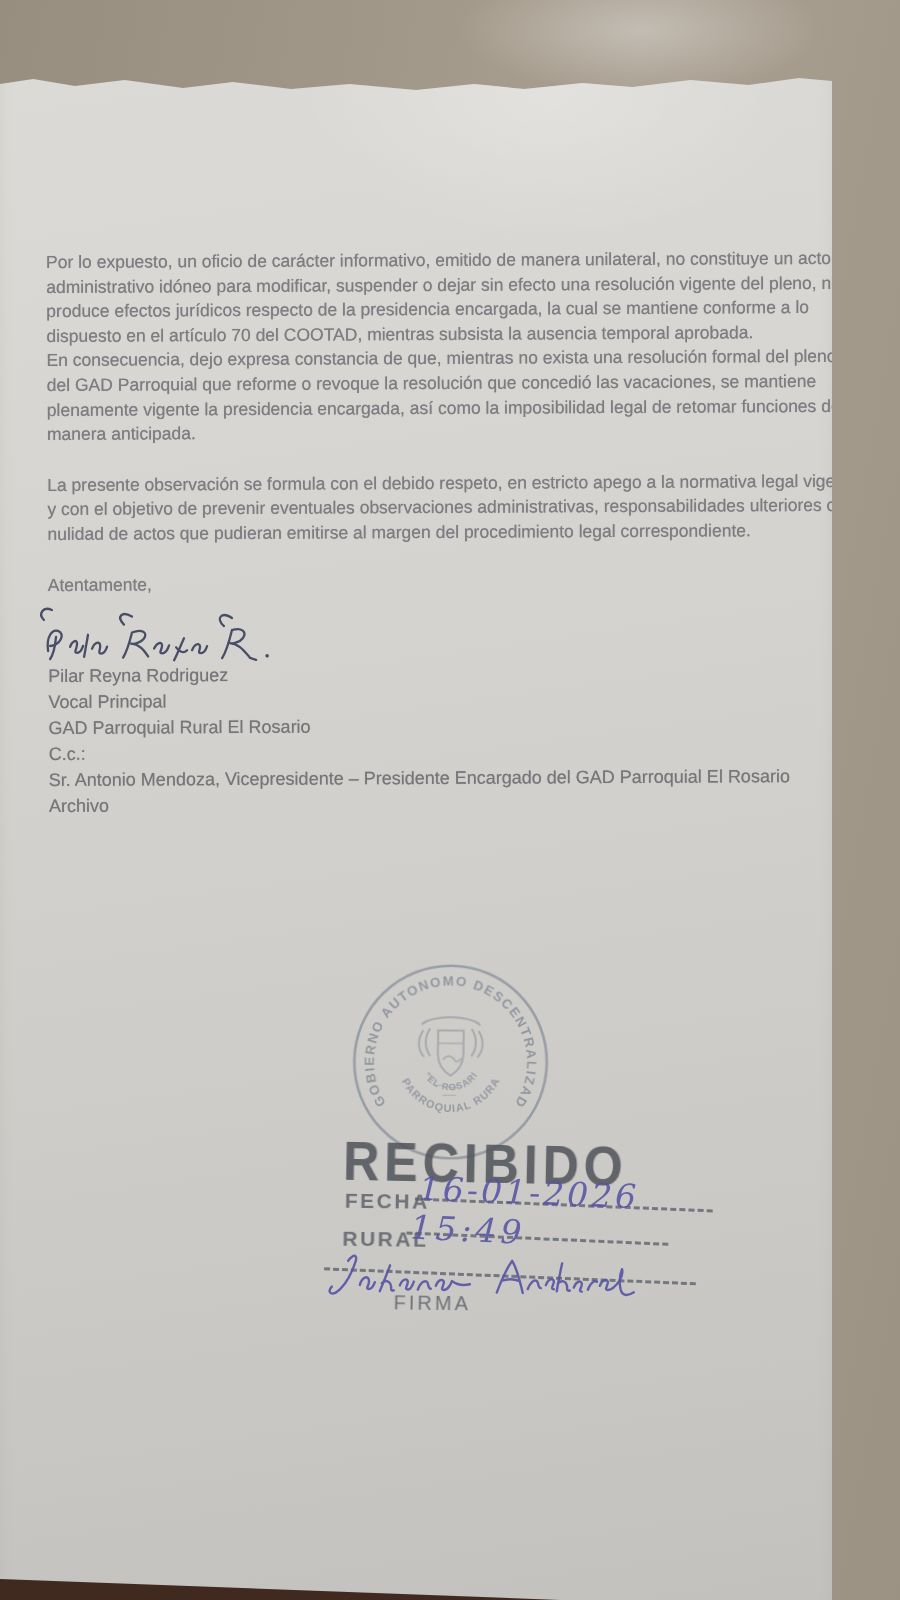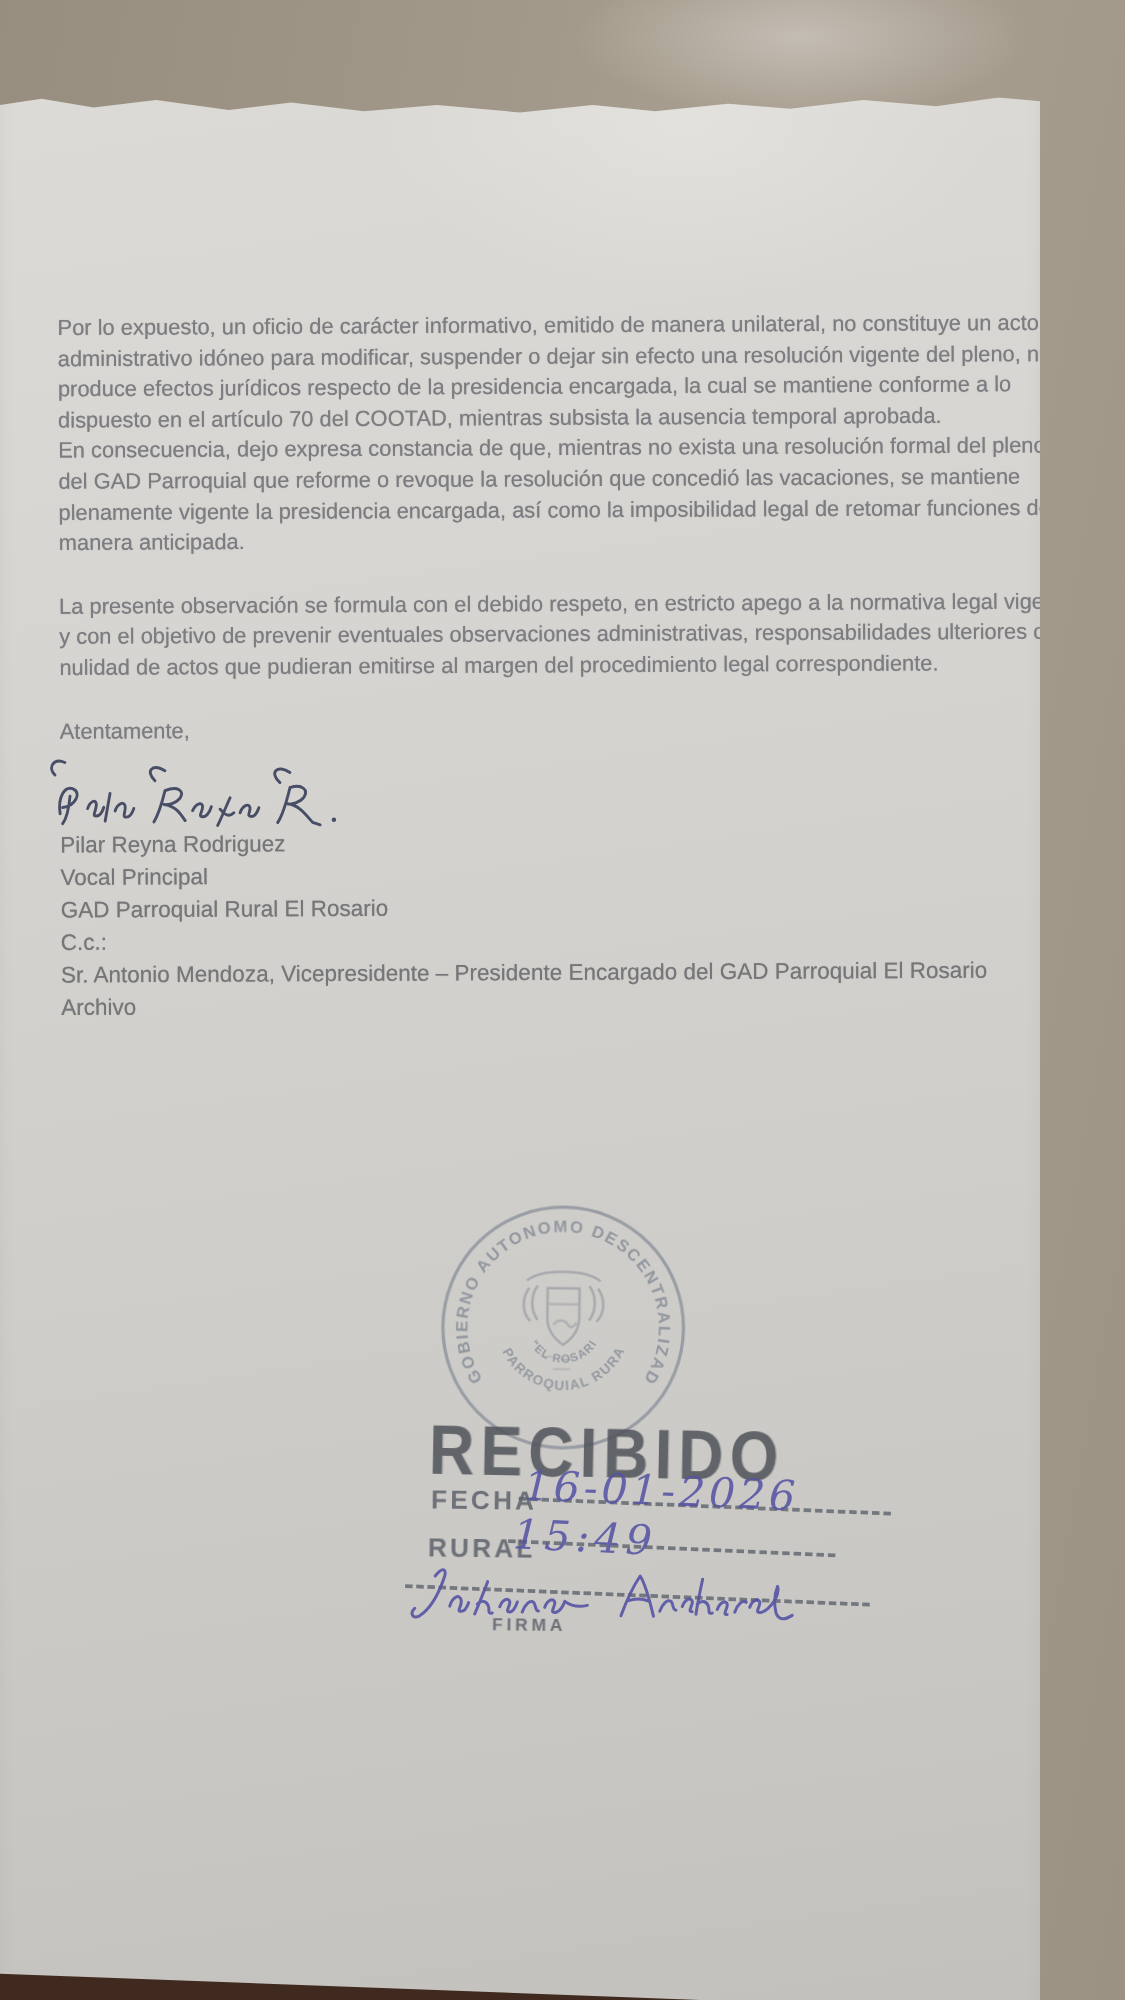--- a/index.html
+++ b/index.html
@@ -82,21 +82,21 @@
     font-family:"DejaVu Serif", serif; font-style:italic;
     opacity:.88;
   }
   .fecha-value{ left:122px; top:228px; font-size:33px; letter-spacing:3px; transform:rotate(1.5deg); }
   .hora-value{ left:114px; top:266px; font-size:33px; letter-spacing:4px; transform:rotate(2deg); }
 
   .johana-sig{ position:absolute; left:16px; top:296px; }
 
   .firma-label{
     position:absolute; left:98px; top:348px;
-    font-size:14px; font-weight:bold; letter-spacing:3px;
+    font-size:20px; font-weight:normal; letter-spacing:3px;
     color:#5d626b; opacity:.85; filter:blur(.25px);
   }
 
   svg path, svg circle { vector-effect:non-scaling-stroke; }
 </style>
 </head>
 <body>
 
 <div class="scene">
 

